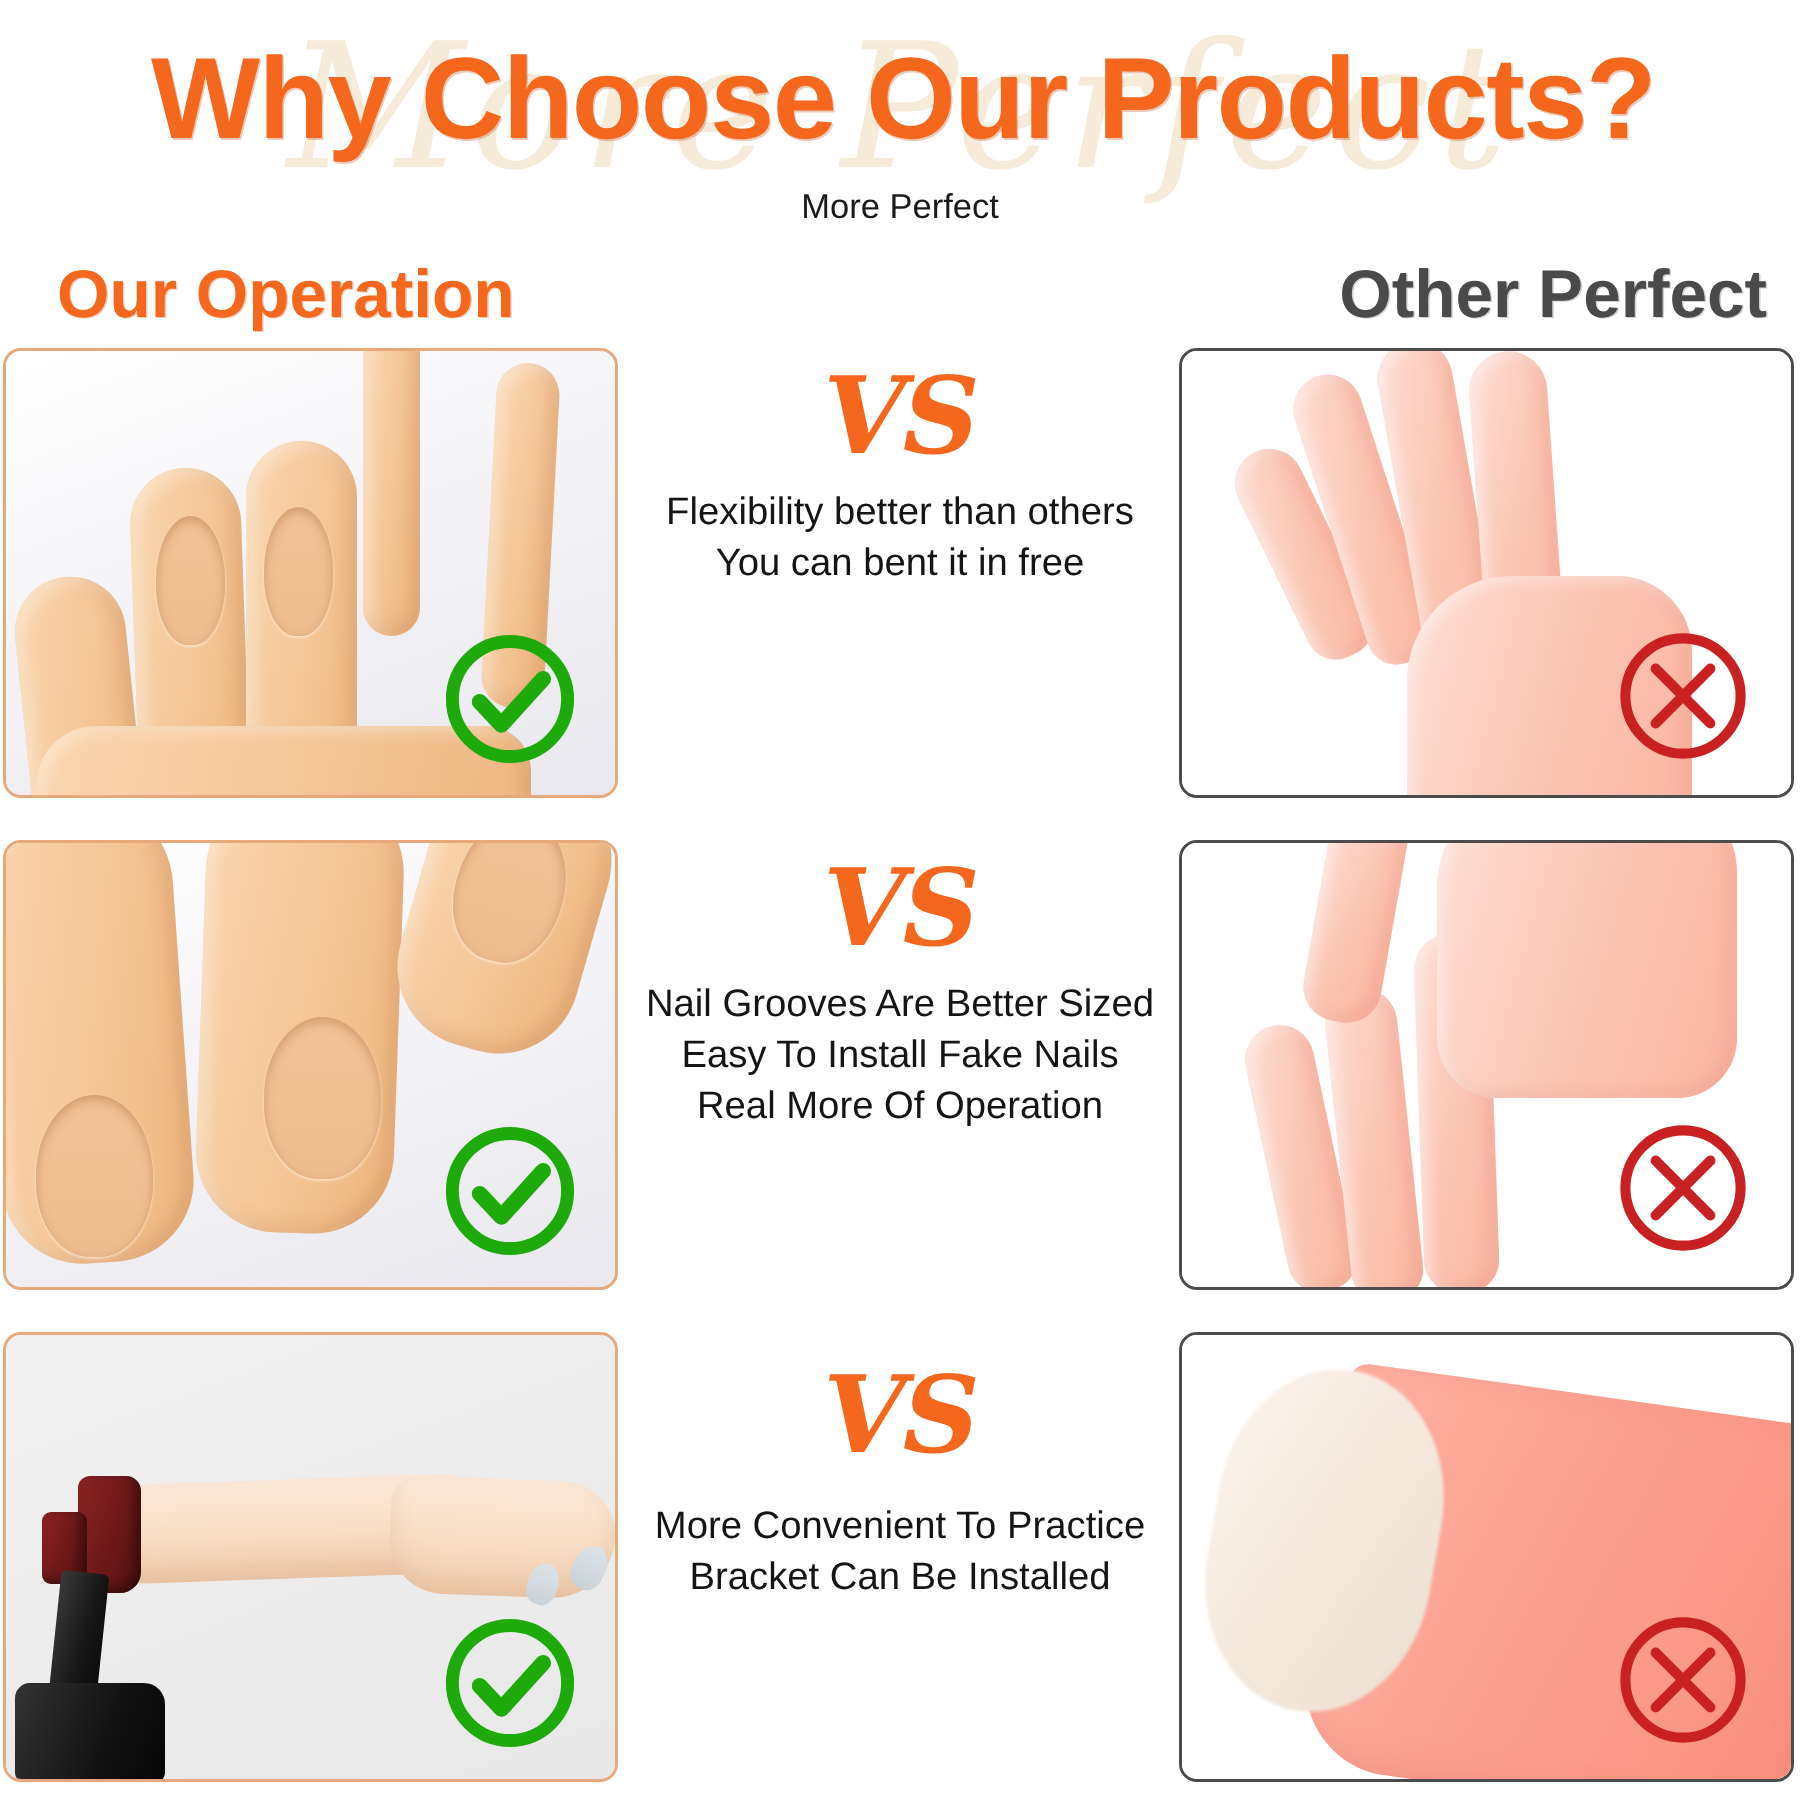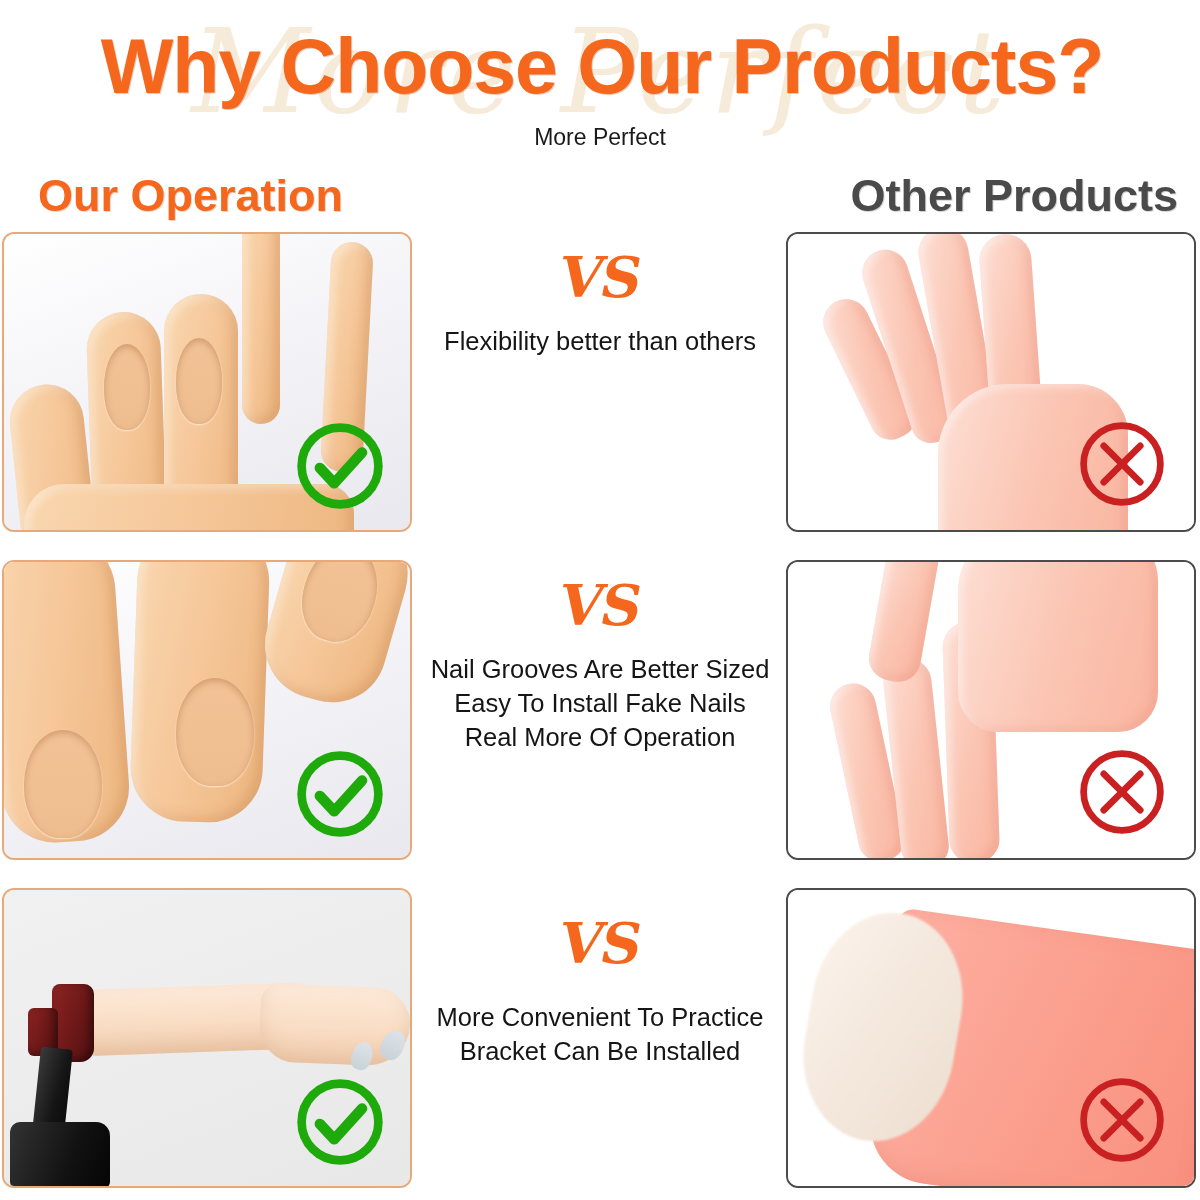--- a/index.html
+++ b/index.html
@@ -129,21 +129,21 @@
     display: flex;
     flex-direction: column;
     align-items: center;
     justify-content: flex-start;
   }
 
   .vs {
     font-family: "DejaVu Serif", serif;
     font-style: italic;
     font-weight: bold;
-    font-size: 56px;
+    font-size: 71px;
     line-height: 78px;
     color: #F4671C;
     margin-top: 6px;
     letter-spacing: -2px;
   }
 
   .blurb {
     margin-top: 8px;
     text-align: center;
     font-family: "Liberation Sans", sans-serif;
@@ -241,21 +241,21 @@
 <div class="page">
 
   <div class="header">
     <div class="watermark">More Perfect</div>
     <div class="title">Why Choose Our Products?</div>
     <div class="subtitle">More Perfect</div>
   </div>
 
   <div class="col-heads">
     <div class="col-head ours">Our Operation</div>
-    <div class="col-head theirs">Other Products</div>
+    <div class="col-head theirs">Other Perfect</div>
   </div>
 
   <div class="row">
 
     <div class="panel left">
       <div class="panel-photo">
         <div class="bg-soft"></div>
         <div class="finger" style="left:14px;  top:150px; width:74px;  height:230px; transform:rotate(-6deg);"></div>
         <div class="finger" style="left:86px;  top:78px;  width:74px;  height:260px; transform:rotate(-2deg);"></div>
         <div class="nailgroove" style="left:100px; top:110px; width:46px; height:86px;"></div>
@@ -270,20 +270,21 @@
           <circle cx="50" cy="50" r="40" fill="none" stroke="#1FAA0B" stroke-width="9"></circle>
           <polyline points="29,52 44,68 73,36" fill="none" stroke="#1FAA0B" stroke-width="11" stroke-linecap="round" stroke-linejoin="round"></polyline>
         </svg>
       </span>
     </div>
 
     <div class="mid">
       <div class="vs">VS</div>
       <div class="blurb">
         <div>Flexibility better than others</div>
+        <div>You can bent it in free</div>
       </div>
     </div>
 
     <div class="panel right">
       <div class="panel-photo">
         <div class="bg-white"></div>
         <div class="pfinger" style="left:58px;  top:60px;  width:46px; height:150px; transform:rotate(-26deg);"></div>
         <div class="pfinger" style="left:98px;  top:12px;  width:46px; height:200px; transform:rotate(-18deg);"></div>
         <div class="pfinger" style="left:146px; top:-8px;  width:50px; height:230px; transform:rotate(-10deg);"></div>
         <div class="pfinger" style="left:198px; top:0px;   width:52px; height:240px; transform:rotate(-4deg);"></div>

